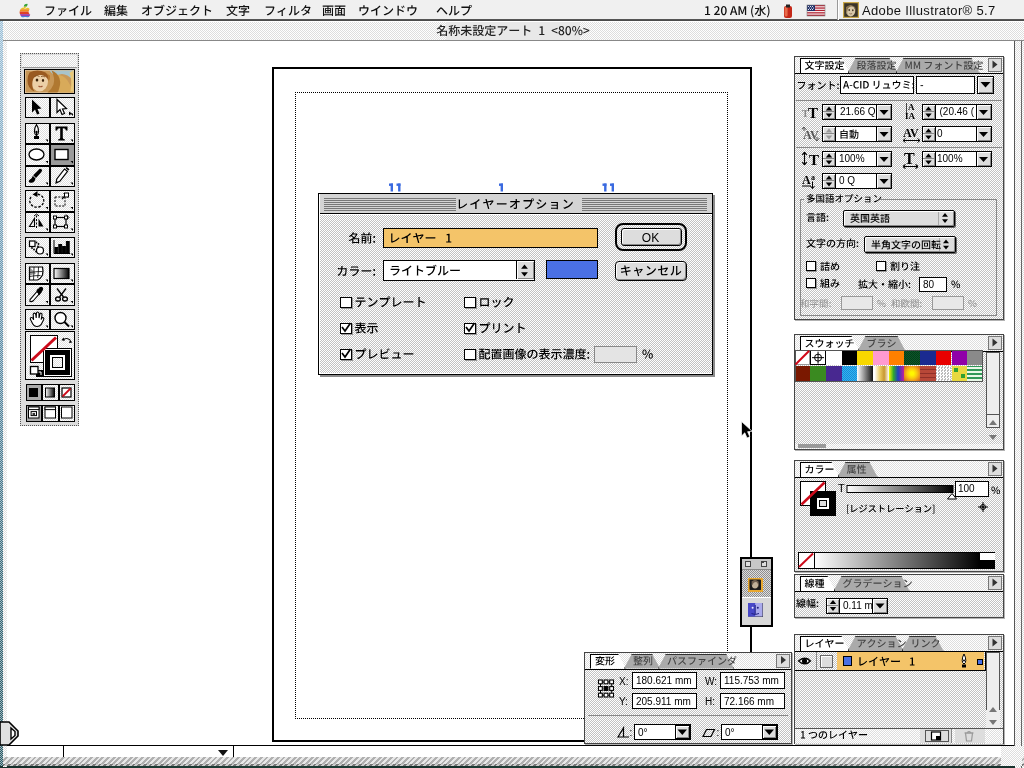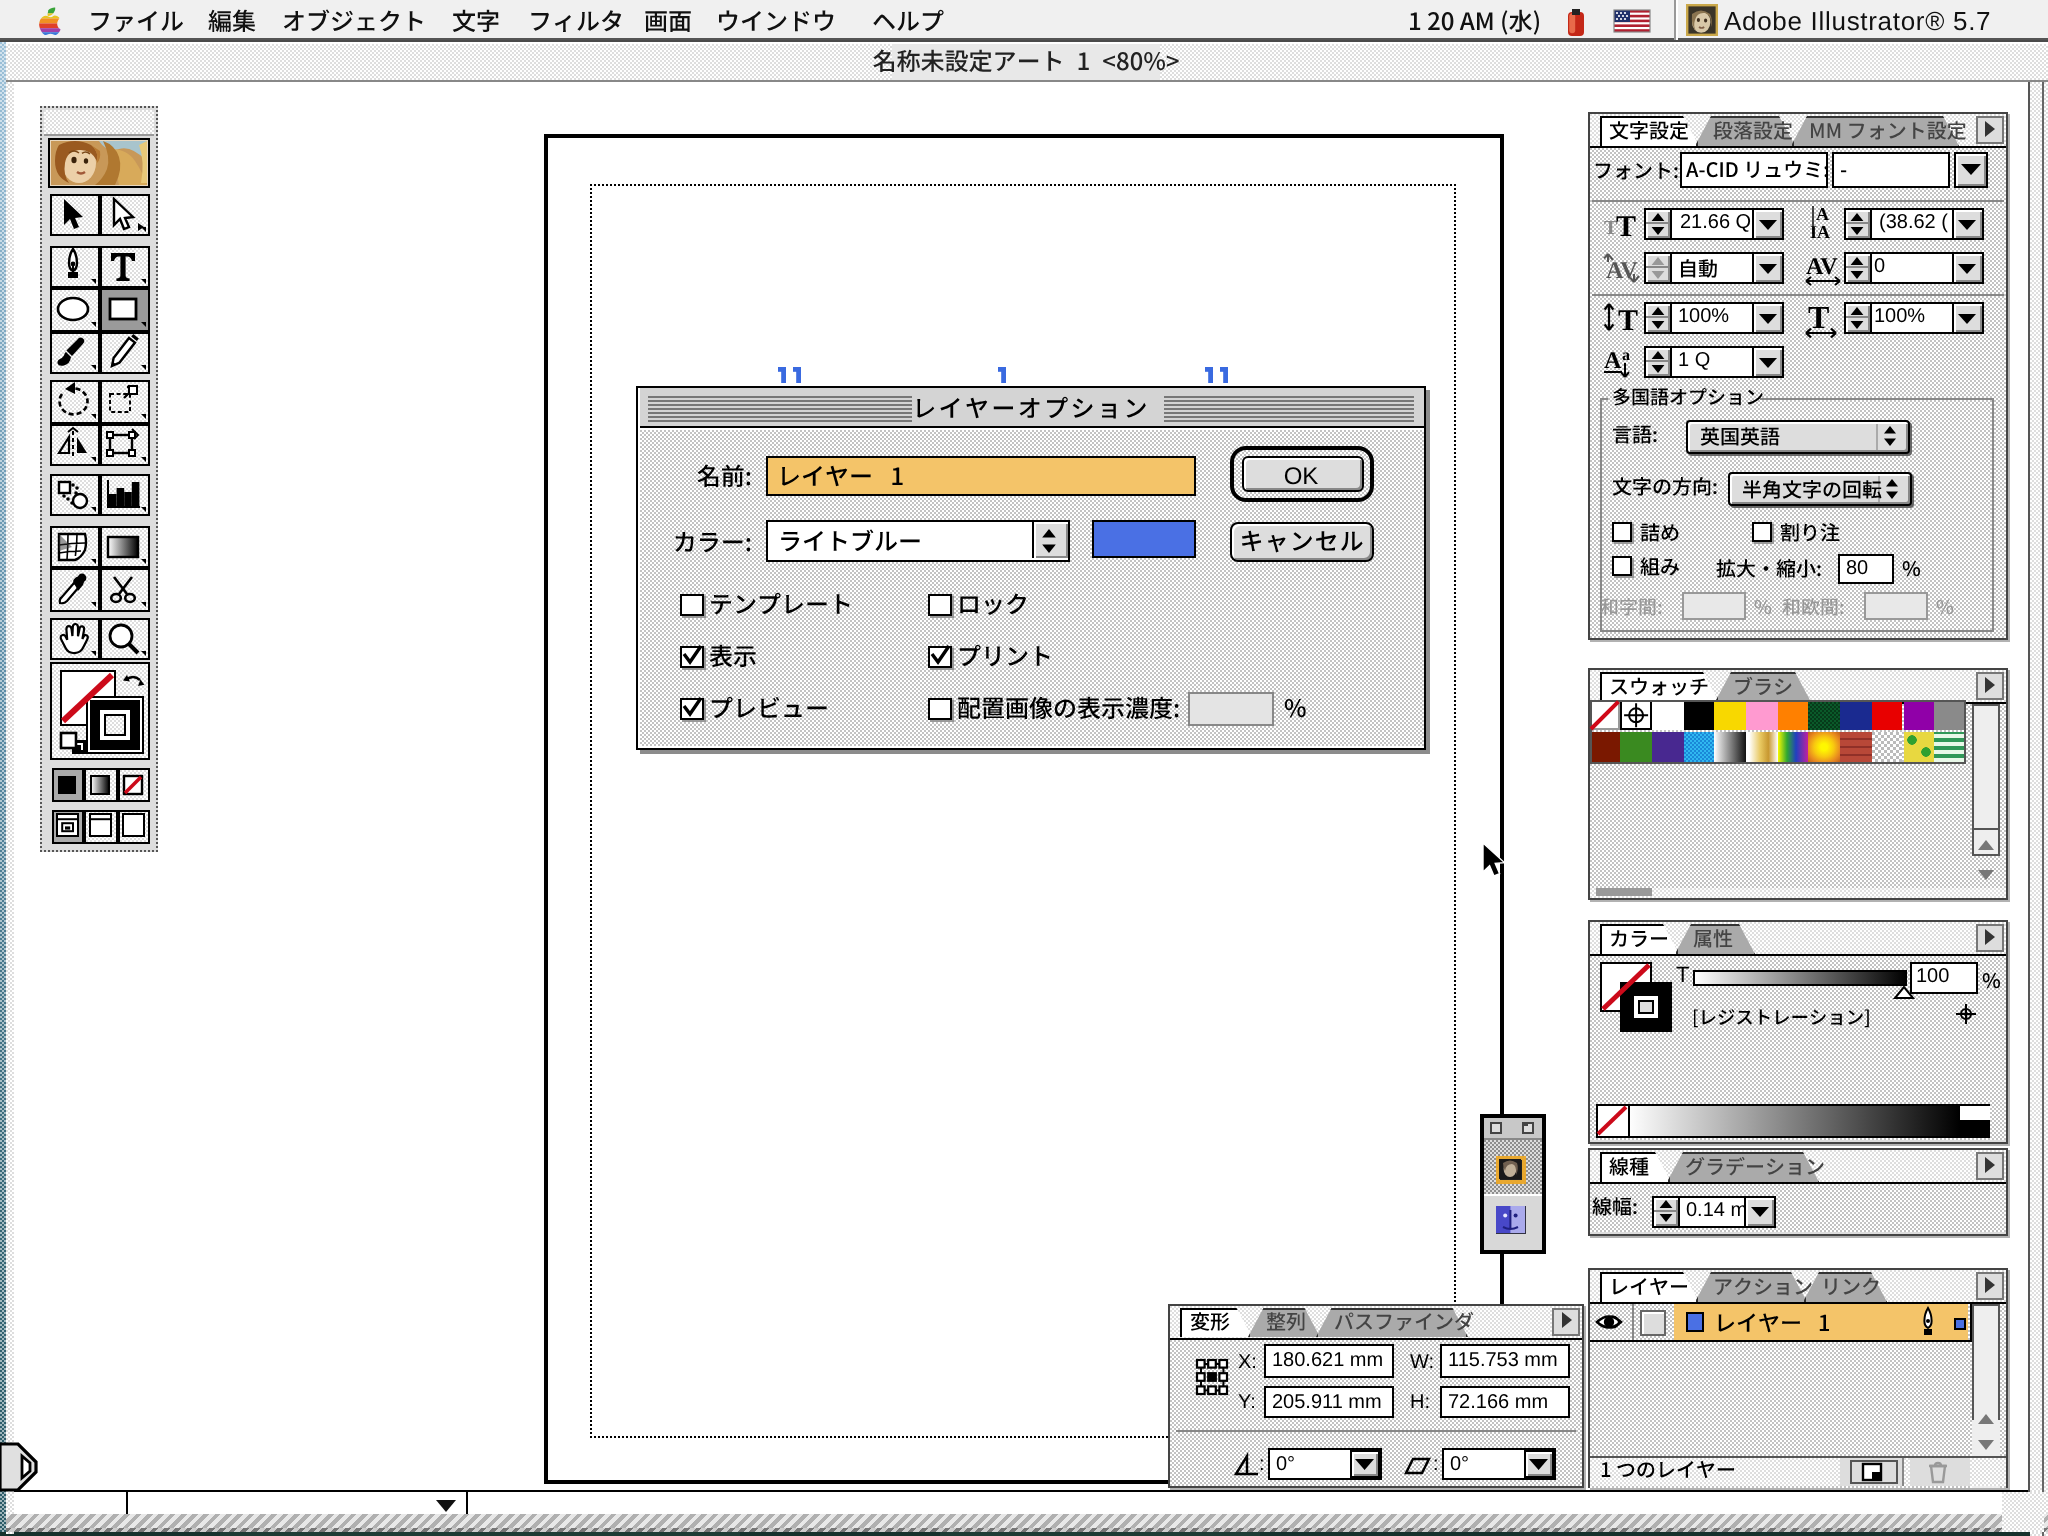--- a/index.html
+++ b/index.html
@@ -132,21 +132,21 @@
 <div style="left:795.5px;top:99.5px;width:206px;height:1px;background:#888"></div>
 <div style="left:822px;top:104px;width:14px;height:16px;background:#ddd;border:1.4px solid #000;box-shadow:inset 1px 1px 0 #fff,inset -1px -1px 0 #888"></div>
 <div style="left:823.4px;top:111.3px;width:11.2px;height:1px;background:#888"></div>
 <div style="left:835px;top:104px;width:42px;height:16px;background:#fff;border:1.4px solid #000"></div>
 <div style="left:876px;top:104px;width:16px;height:16px;background:#ddd;border:1.4px solid #000;box-shadow:inset 1px 1px 0 #fff,inset -1px -1px 0 #888"></div>
 <div style="position:absolute;left:840px;top:106px;font-size:10px;line-height:12px;color:#000;text-align:left;white-space:nowrap">21.66 Q</div>
 <div style="left:921.5px;top:104px;width:14px;height:16px;background:#ddd;border:1.4px solid #000;box-shadow:inset 1px 1px 0 #fff,inset -1px -1px 0 #888"></div>
 <div style="left:922.9px;top:111.3px;width:11.2px;height:1px;background:#888"></div>
 <div style="left:934.5px;top:104px;width:42px;height:16px;background:#fff;border:1.4px solid #000"></div>
 <div style="left:975.5px;top:104px;width:16px;height:16px;background:#ddd;border:1.4px solid #000;box-shadow:inset 1px 1px 0 #fff,inset -1px -1px 0 #888"></div>
-<div style="position:absolute;left:939.5px;top:106px;font-size:10px;line-height:12px;color:#000;text-align:left;white-space:nowrap">(38.62 (</div>
+<div style="position:absolute;left:939.5px;top:106px;font-size:10px;line-height:12px;color:#000;text-align:left;white-space:nowrap">(20.46 (</div>
 <div style="left:822px;top:126px;width:14px;height:16px;background:#ddd;border:1.4px solid #000;box-shadow:inset 1px 1px 0 #fff,inset -1px -1px 0 #888"></div>
 <div style="left:823.4px;top:133.3px;width:11.2px;height:1px;background:#888"></div>
 <div style="left:835px;top:126px;width:42px;height:16px;background:#fff;border:1.4px solid #000"></div>
 <div style="left:876px;top:126px;width:16px;height:16px;background:#ddd;border:1.4px solid #000;box-shadow:inset 1px 1px 0 #fff,inset -1px -1px 0 #888"></div>
 <div style="left:921.5px;top:126px;width:14px;height:16px;background:#ddd;border:1.4px solid #000;box-shadow:inset 1px 1px 0 #fff,inset -1px -1px 0 #888"></div>
 <div style="left:922.9px;top:133.3px;width:11.2px;height:1px;background:#888"></div>
 <div style="left:934.5px;top:126px;width:42px;height:16px;background:#fff;border:1.4px solid #000"></div>
 <div style="left:975.5px;top:126px;width:16px;height:16px;background:#ddd;border:1.4px solid #000;box-shadow:inset 1px 1px 0 #fff,inset -1px -1px 0 #888"></div>
 <div style="position:absolute;left:937px;top:128px;font-size:10px;line-height:12px;color:#000;text-align:left;white-space:nowrap">0</div>
 <div style="left:795.5px;top:146.5px;width:206px;height:1px;background:#888"></div>
@@ -157,21 +157,21 @@
 <div style="position:absolute;left:839px;top:153px;font-size:10px;line-height:12px;color:#000;text-align:left;white-space:nowrap">100%</div>
 <div style="left:921.5px;top:151px;width:14px;height:16px;background:#ddd;border:1.4px solid #000;box-shadow:inset 1px 1px 0 #fff,inset -1px -1px 0 #888"></div>
 <div style="left:922.9px;top:158.3px;width:11.2px;height:1px;background:#888"></div>
 <div style="left:934.5px;top:151px;width:42px;height:16px;background:#fff;border:1.4px solid #000"></div>
 <div style="left:975.5px;top:151px;width:16px;height:16px;background:#ddd;border:1.4px solid #000;box-shadow:inset 1px 1px 0 #fff,inset -1px -1px 0 #888"></div>
 <div style="position:absolute;left:937px;top:153px;font-size:10px;line-height:12px;color:#000;text-align:left;white-space:nowrap">100%</div>
 <div style="left:822px;top:173px;width:14px;height:16px;background:#ddd;border:1.4px solid #000;box-shadow:inset 1px 1px 0 #fff,inset -1px -1px 0 #888"></div>
 <div style="left:823.4px;top:180.3px;width:11.2px;height:1px;background:#888"></div>
 <div style="left:835px;top:173px;width:42px;height:16px;background:#fff;border:1.4px solid #000"></div>
 <div style="left:876px;top:173px;width:16px;height:16px;background:#ddd;border:1.4px solid #000;box-shadow:inset 1px 1px 0 #fff,inset -1px -1px 0 #888"></div>
-<div style="position:absolute;left:839px;top:175px;font-size:10px;line-height:12px;color:#000;text-align:left;white-space:nowrap">1 Q</div>
+<div style="position:absolute;left:839px;top:175px;font-size:10px;line-height:12px;color:#000;text-align:left;white-space:nowrap">0 Q</div>
 <div style="left:799.5px;top:199px;width:197px;height:117px;border:1px solid #888"></div>
 <div class="dith" style="left:804px;top:193px;width:76px;height:9px;"></div>
 <div style="left:843px;top:209.5px;width:112px;height:17px;background:#ddd;border:1.4px solid #000;border-radius:2px;box-shadow:inset 1px 1px 0 #fff, inset -1px -1px 0 #888, 1px 1px 0 #666"></div>
 <div style="left:938px;top:211.5px;width:14px;height:13px;border-left:1px solid #aaa"></div>
 <div style="left:864px;top:236px;width:92px;height:17px;background:#ddd;border:1.4px solid #000;border-radius:2px;box-shadow:inset 1px 1px 0 #fff, inset -1px -1px 0 #888, 1px 1px 0 #666"></div>
 <div style="left:939px;top:238px;width:14px;height:13px;border-left:1px solid #aaa"></div>
 <div style="left:806px;top:261px;width:10px;height:10px;background:#fff;border:1.2px solid #000;box-shadow:1px 1px 0 #999"></div>
 <div style="left:876px;top:261px;width:10px;height:10px;background:#fff;border:1.2px solid #000;box-shadow:1px 1px 0 #999"></div>
 <div style="left:806px;top:278px;width:10px;height:10px;background:#fff;border:1.2px solid #000;box-shadow:1px 1px 0 #999"></div>
 <div style="left:919px;top:277px;width:28px;height:15px;background:#fff;border:1.4px solid #000"></div>
@@ -237,21 +237,21 @@
 <div class="dithL" style="left:794.5px;top:575px;width:208px;height:16px;"></div>
 <div style="left:799.5px;top:576px;width:36px;height:15px;background:#fff;border:1px solid #000;border-bottom:none;clip-path:polygon(0 0,calc(100% - 8px) 0,100% 100%,0 100%)"></div>
 <div style="left:833.5px;top:576px;width:76px;height:15px;background:#aaa;border:1px solid #333;border-bottom:none;clip-path:polygon(8px 0,calc(100% - 8px) 0,100% 100%,0 100%)"></div>
 <div style="left:987.5px;top:576px;width:14px;height:14px;background:#ddd;border:1px solid #777"></div>
 <div style="left:794.5px;top:591px;width:208px;height:1px;background:#000"></div>
 <div class="dith" style="left:794.5px;top:592px;width:208px;height:24px;"></div>
 <div style="left:826px;top:597.5px;width:14px;height:16px;background:#ddd;border:1.4px solid #000;box-shadow:inset 1px 1px 0 #fff,inset -1px -1px 0 #888"></div>
 <div style="left:827.4px;top:604.8px;width:11.2px;height:1px;background:#888"></div>
 <div style="left:839px;top:597.5px;width:34px;height:16px;background:#fff;border:1.4px solid #000"></div>
 <div style="left:872px;top:597.5px;width:16px;height:16px;background:#ddd;border:1.4px solid #000;box-shadow:inset 1px 1px 0 #fff,inset -1px -1px 0 #888"></div>
-<div style="position:absolute;left:843px;top:599.5px;font-size:10px;line-height:12px;color:#000;text-align:left;white-space:nowrap">0.14 m</div>
+<div style="position:absolute;left:843px;top:599.5px;font-size:10px;line-height:12px;color:#000;text-align:left;white-space:nowrap">0.11 m</div>
 <div style="left:793.5px;top:634px;width:210px;height:110px;background:#ddd;border:1px solid #444;box-shadow:1px 1px 0 rgba(0,0,0,.3)"></div>
 <div class="dithL" style="left:794.5px;top:635px;width:208px;height:16px;"></div>
 <div style="left:799.5px;top:636px;width:50px;height:15px;background:#fff;border:1px solid #000;border-bottom:none;clip-path:polygon(0 0,calc(100% - 8px) 0,100% 100%,0 100%)"></div>
 <div style="left:847.5px;top:636px;width:56px;height:15px;background:#aaa;border:1px solid #333;border-bottom:none;clip-path:polygon(8px 0,calc(100% - 8px) 0,100% 100%,0 100%)"></div>
 <div style="left:901.5px;top:636px;width:42px;height:15px;background:#aaa;border:1px solid #333;border-bottom:none;clip-path:polygon(8px 0,calc(100% - 8px) 0,100% 100%,0 100%)"></div>
 <div style="left:987.5px;top:636px;width:14px;height:14px;background:#ddd;border:1px solid #777"></div>
 <div style="left:794.5px;top:651px;width:208px;height:1px;background:#000"></div>
 <div class="dith" style="left:794.5px;top:652px;width:208px;height:92px;"></div>
 <div class="dith" style="left:794.5px;top:652px;width:191px;height:18px;"></div>
 <div style="left:815.5px;top:652px;width:1px;height:18px;background:#888"></div>

